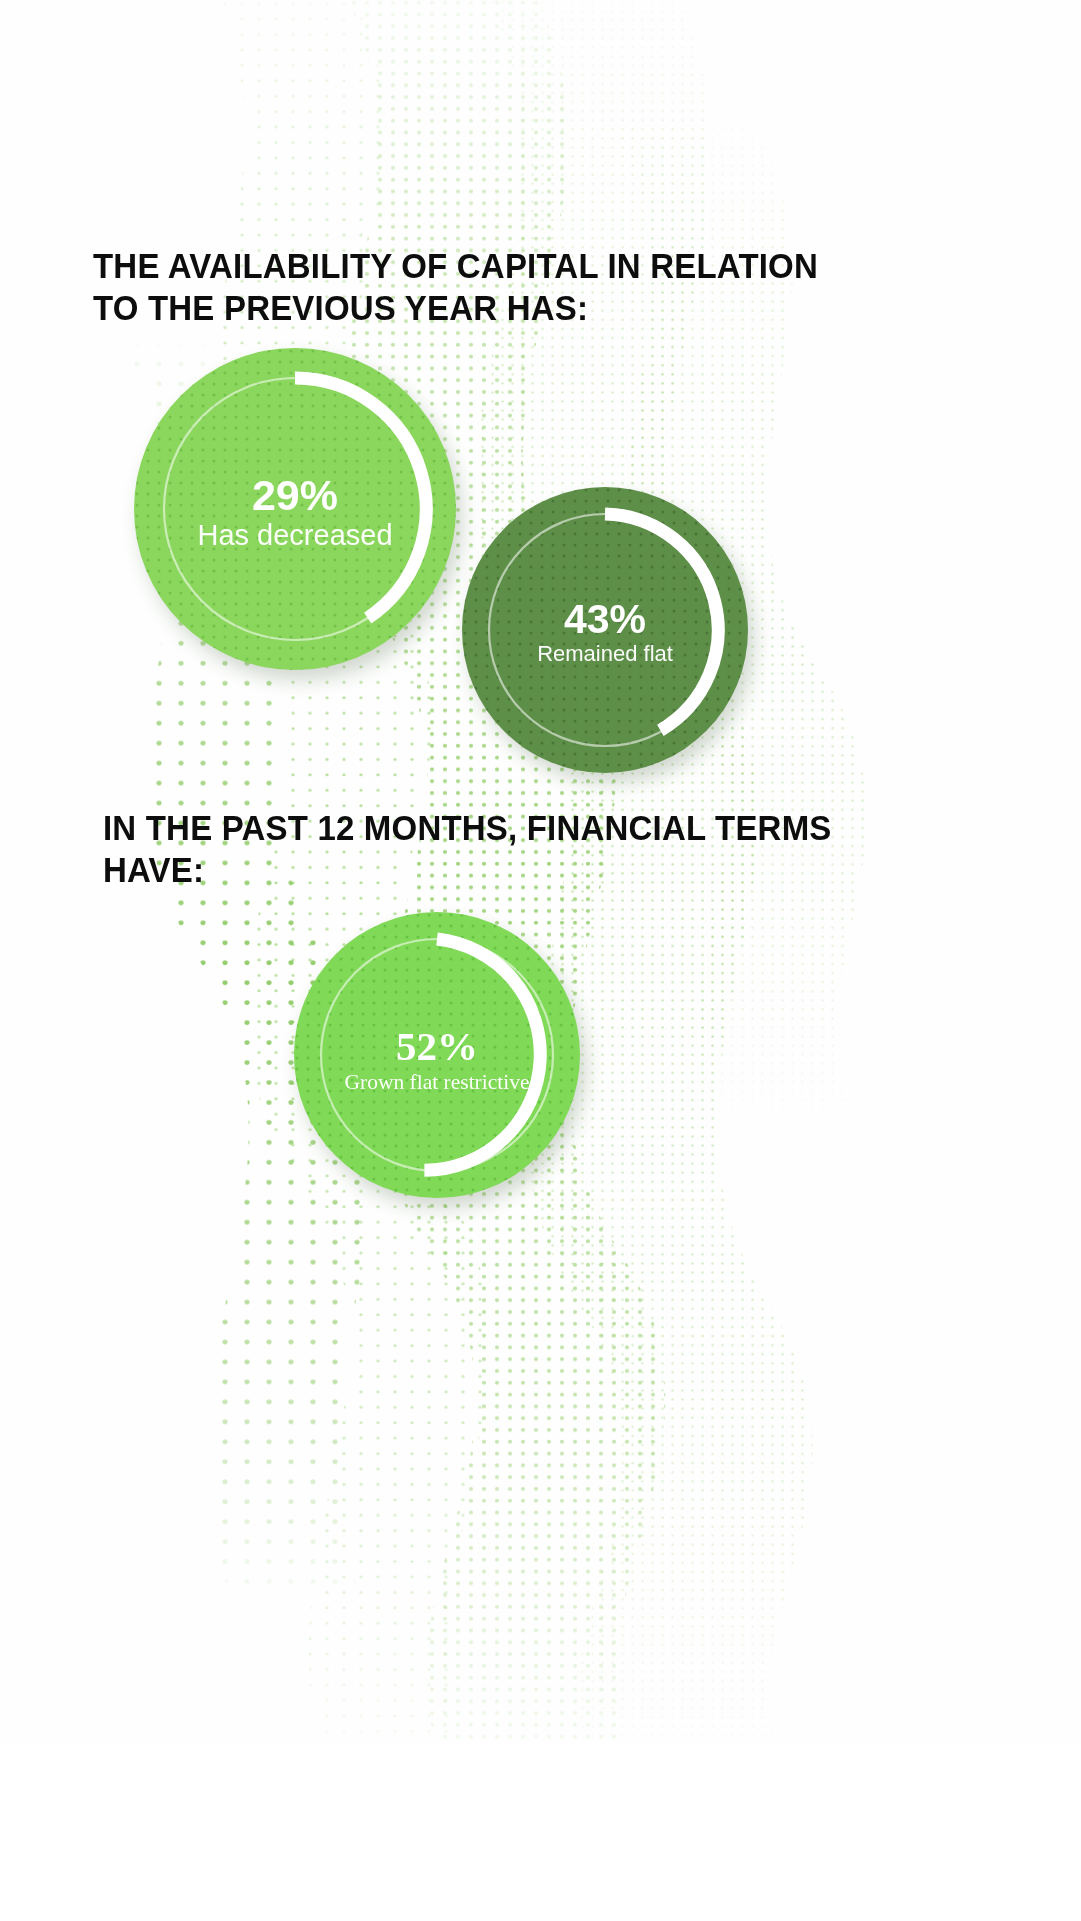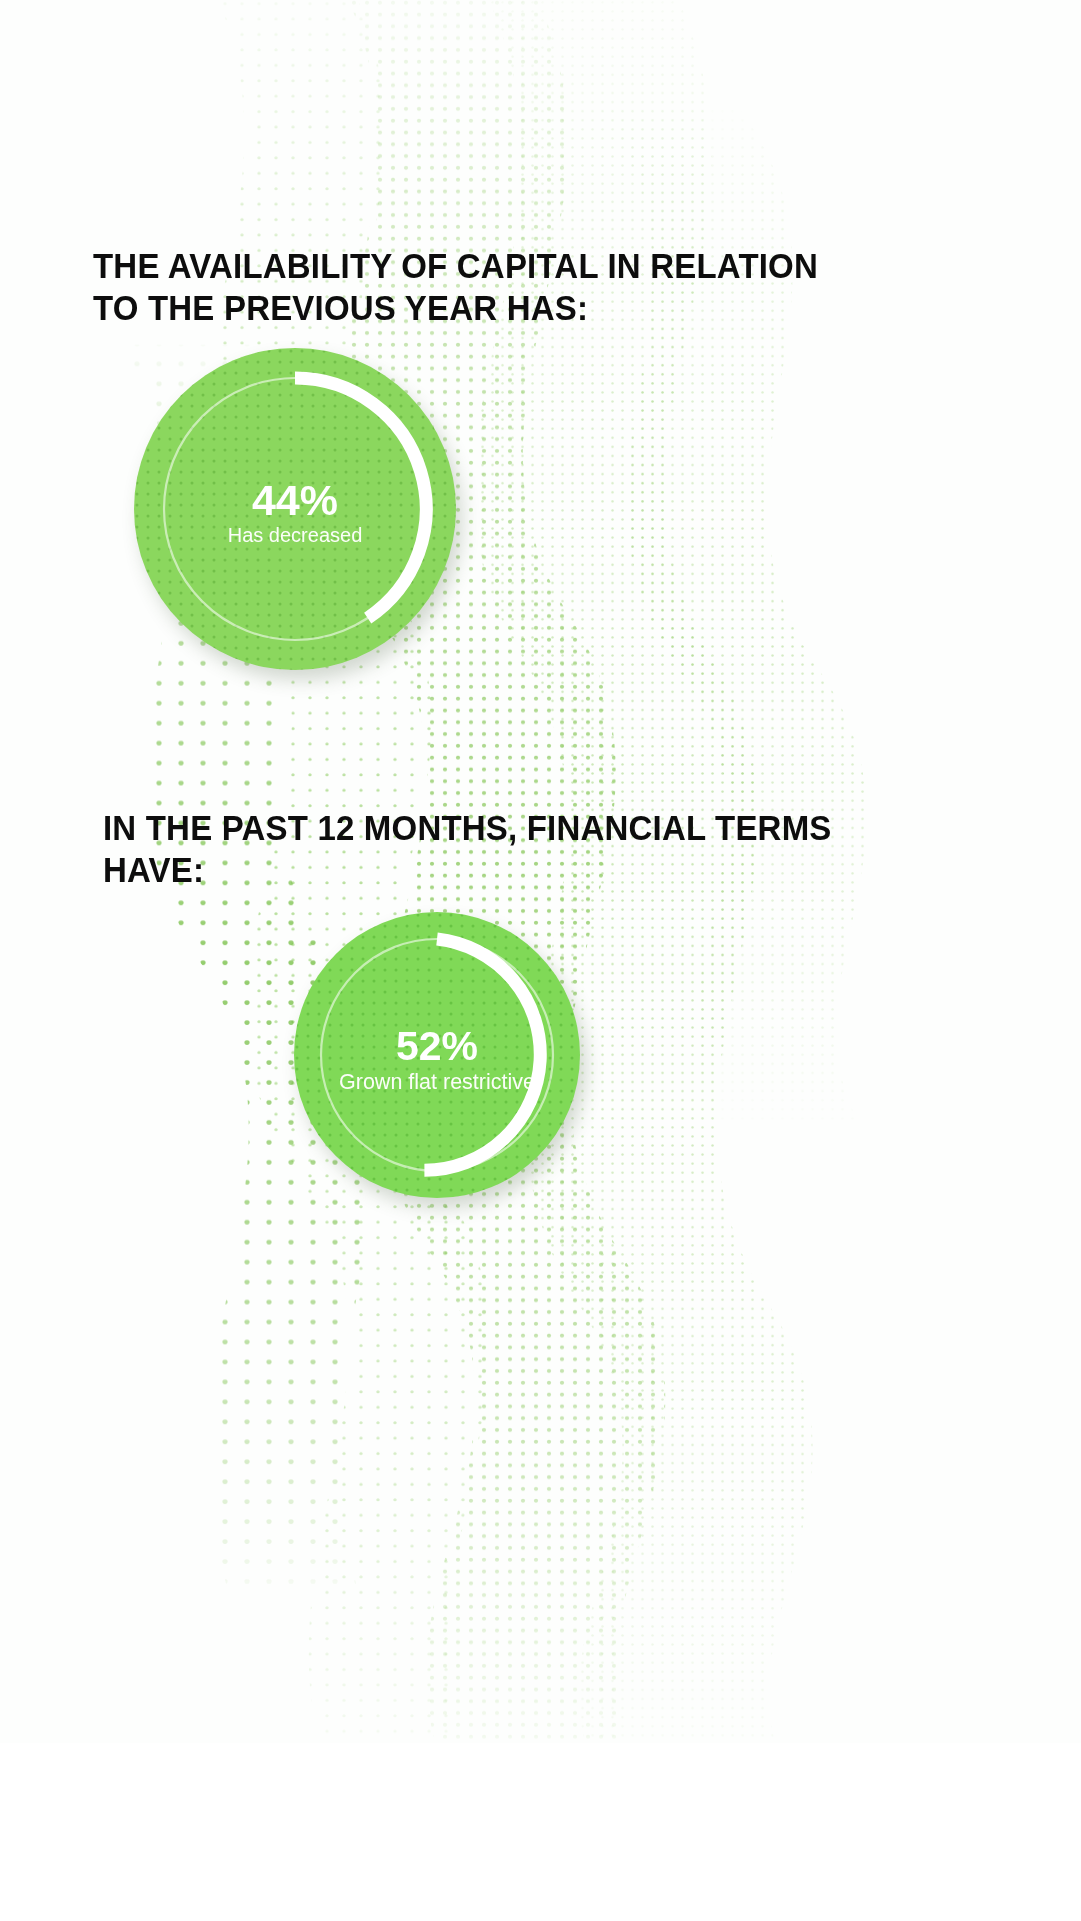--- a/index.html
+++ b/index.html
@@ -131,35 +131,35 @@
     line-height: 1.12;
     opacity: 0.97;
   }
 
   
   #donut-capital-decreased {
     left: 134px; top: 348px; width: 322px; height: 322px;
   }
   #donut-capital-decreased .disc { background: #8BD75E; }
   #donut-capital-decreased .pct { font-size: 43px; margin-bottom: 2px; }
-  #donut-capital-decreased .cap { font-size: 20px; }
+  #donut-capital-decreased .cap { font-size: 29px; }
   #donut-capital-decreased .labels { padding-top: 8px; }
 
   
   #donut-capital-flat {
     left: 462px; top: 487px; width: 286px; height: 286px;
   }
   #donut-capital-flat .disc { background: #5E8F49; }
   #donut-capital-flat .pct { font-size: 41px; margin-bottom: 2px; }
   #donut-capital-flat .cap { font-size: 22px; }
   #donut-capital-flat .labels { padding-top: 6px; }
 
   
   #donut-terms-restrictive {
-    left: 294px; top: 912px; width: 286px; height: 286px;
+    left: 294px; top: 912px; width: 286px; height: 286px; font-family: Liberation Serif, serif;
   }
   #donut-terms-restrictive .disc { background: #80D957; }
   #donut-terms-restrictive .pct { font-size: 41px; margin-bottom: 3px; }
   #donut-terms-restrictive .cap { font-size: 21.5px; }
   #donut-terms-restrictive .labels { padding-top: 10px; }
 
   .ring-track { fill: none; stroke: rgba(255,255,255,0.55); stroke-width: 2.2; }
   .ring-value { fill: none; stroke: #ffffff; stroke-width: 13; stroke-linecap: butt; }
 </style>
 </head>
@@ -251,25 +251,49 @@
             </clipPath>
         </defs>
         <rect width="322" height="322" fill="url(#tex1)" clip-path="url(#clip1)"></rect>
       </svg>
     </div>
     <svg class="ring" viewBox="0 0 322 322" aria-hidden="true">
       <circle class="ring-track" cx="161" cy="161" r="131"></circle>
       <path class="ring-value" d="M 161 30 A 131 131 0 0 1 233.7 270.1"></path>
     </svg>
     <div class="labels">
-      <div class="pct">44%</div>
+      <div class="pct">29%</div>
       <div class="cap">Has decreased</div>
     </div>
   </div>
 
+  <div class="donut" id="donut-capital-flat">
+    <div class="disc"></div>
+    <div class="texture">
+      <svg width="100%" height="100%" viewBox="0 0 286 286" aria-hidden="true">
+        <defs>
+          <pattern id="tex2" width="11" height="11" patternUnits="userSpaceOnUse">
+            <circle cx="3" cy="3" r="1.5" fill="#3F6B2E"></circle>
+          </pattern>
+          <clipPath id="clip2">
+              <circle cx="143" cy="143" r="143"></circle>
+            </clipPath>
+        </defs>
+        <rect width="286" height="286" fill="url(#tex2)" clip-path="url(#clip2)"></rect>
+      </svg>
+    </div>
+    <svg class="ring" viewBox="0 0 286 286" aria-hidden="true">
+      <circle class="ring-track" cx="143" cy="143" r="116"></circle>
+      <path class="ring-value" d="M 143 27 A 116 116 0 0 1 198.4 243.3"></path>
+    </svg>
+    <div class="labels">
+      <div class="pct">43%</div>
+      <div class="cap">Remained flat</div>
+    </div>
+  </div>
 
   <div class="heading" id="heading-terms">IN THE PAST 12 MONTHS, FINANCIAL TERMS HAVE:</div>
 
   <div class="donut" id="donut-terms-restrictive">
     <div class="disc"></div>
     <div class="texture">
       <svg width="100%" height="100%" viewBox="0 0 286 286" aria-hidden="true">
         <defs>
           <pattern id="tex3" width="11" height="11" patternUnits="userSpaceOnUse">
             <circle cx="3" cy="3" r="1.5" fill="#5AAE33"></circle>

